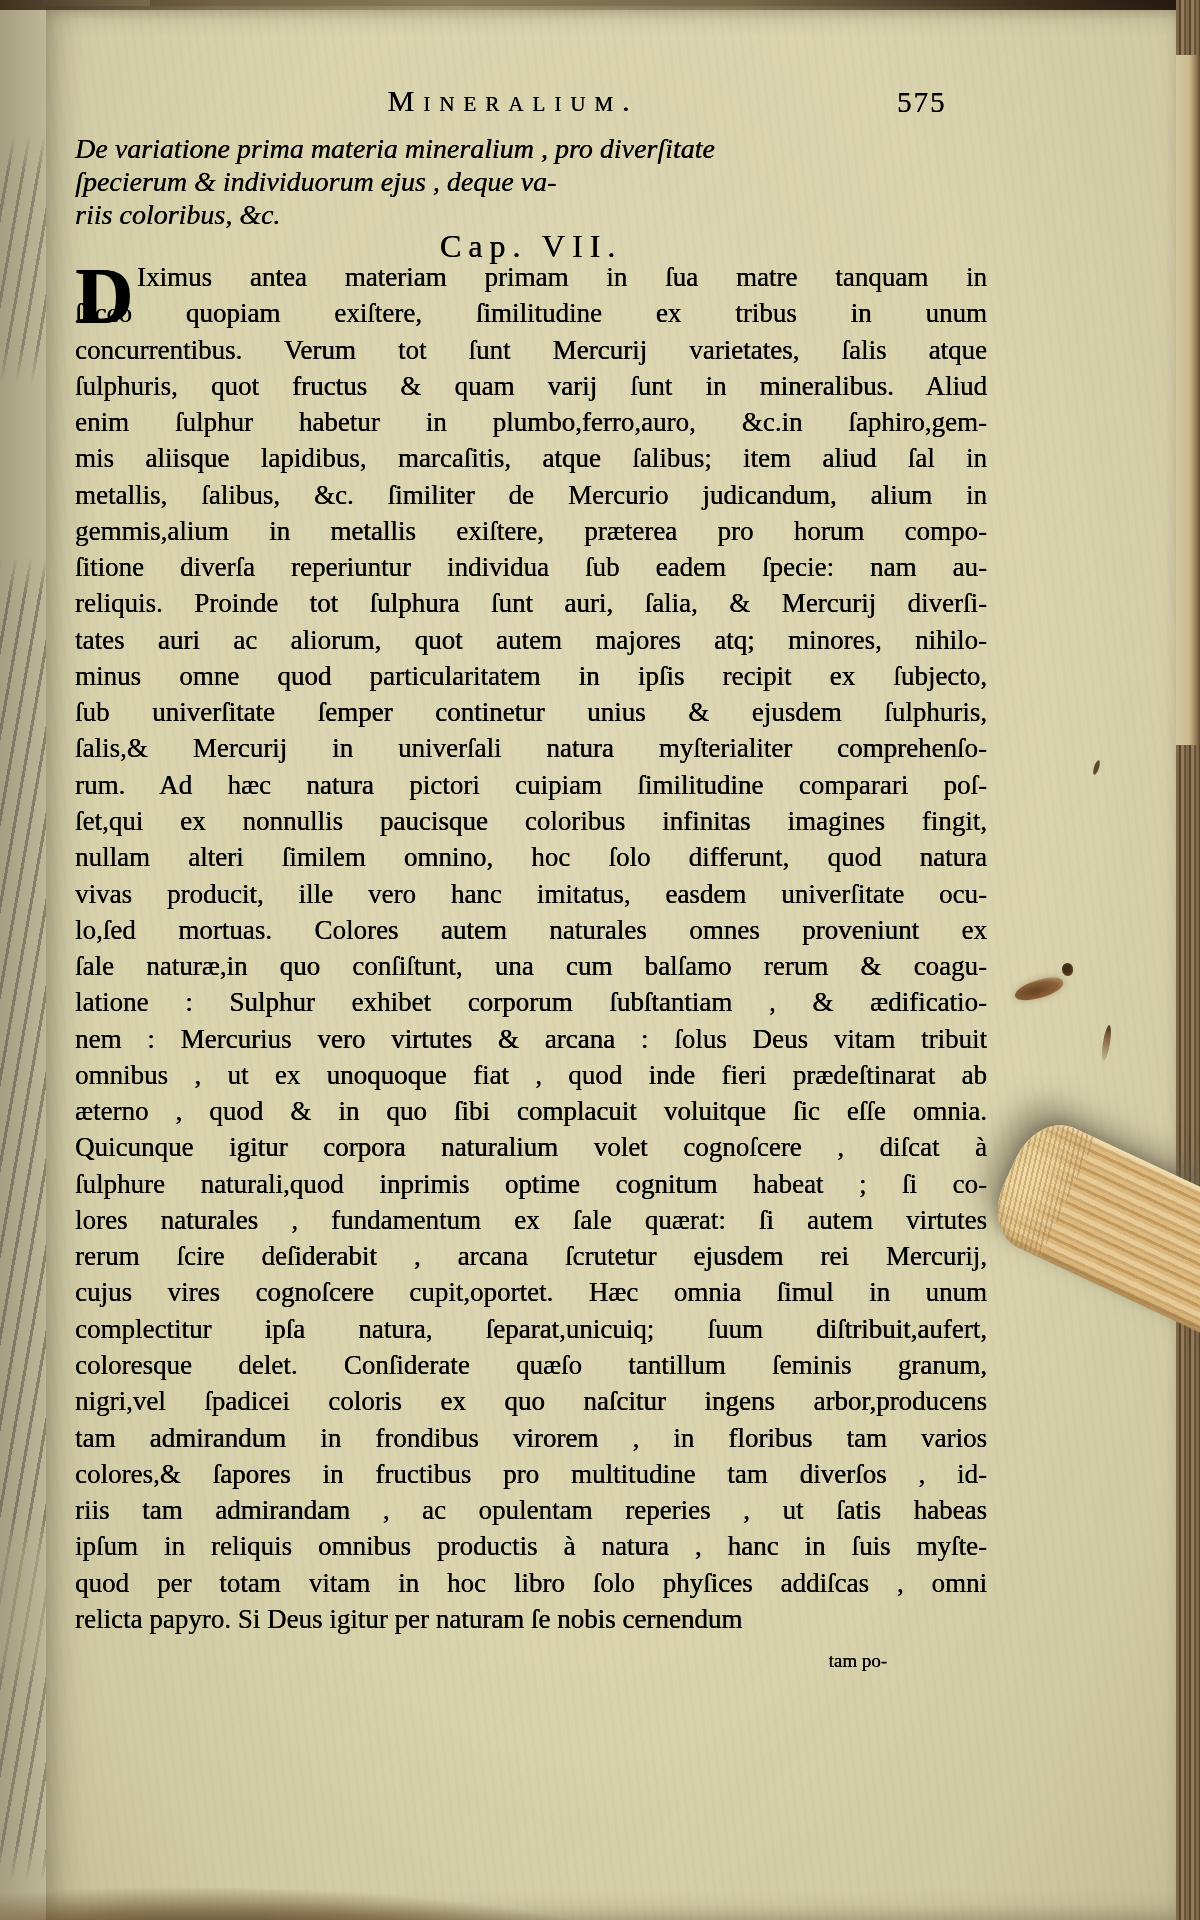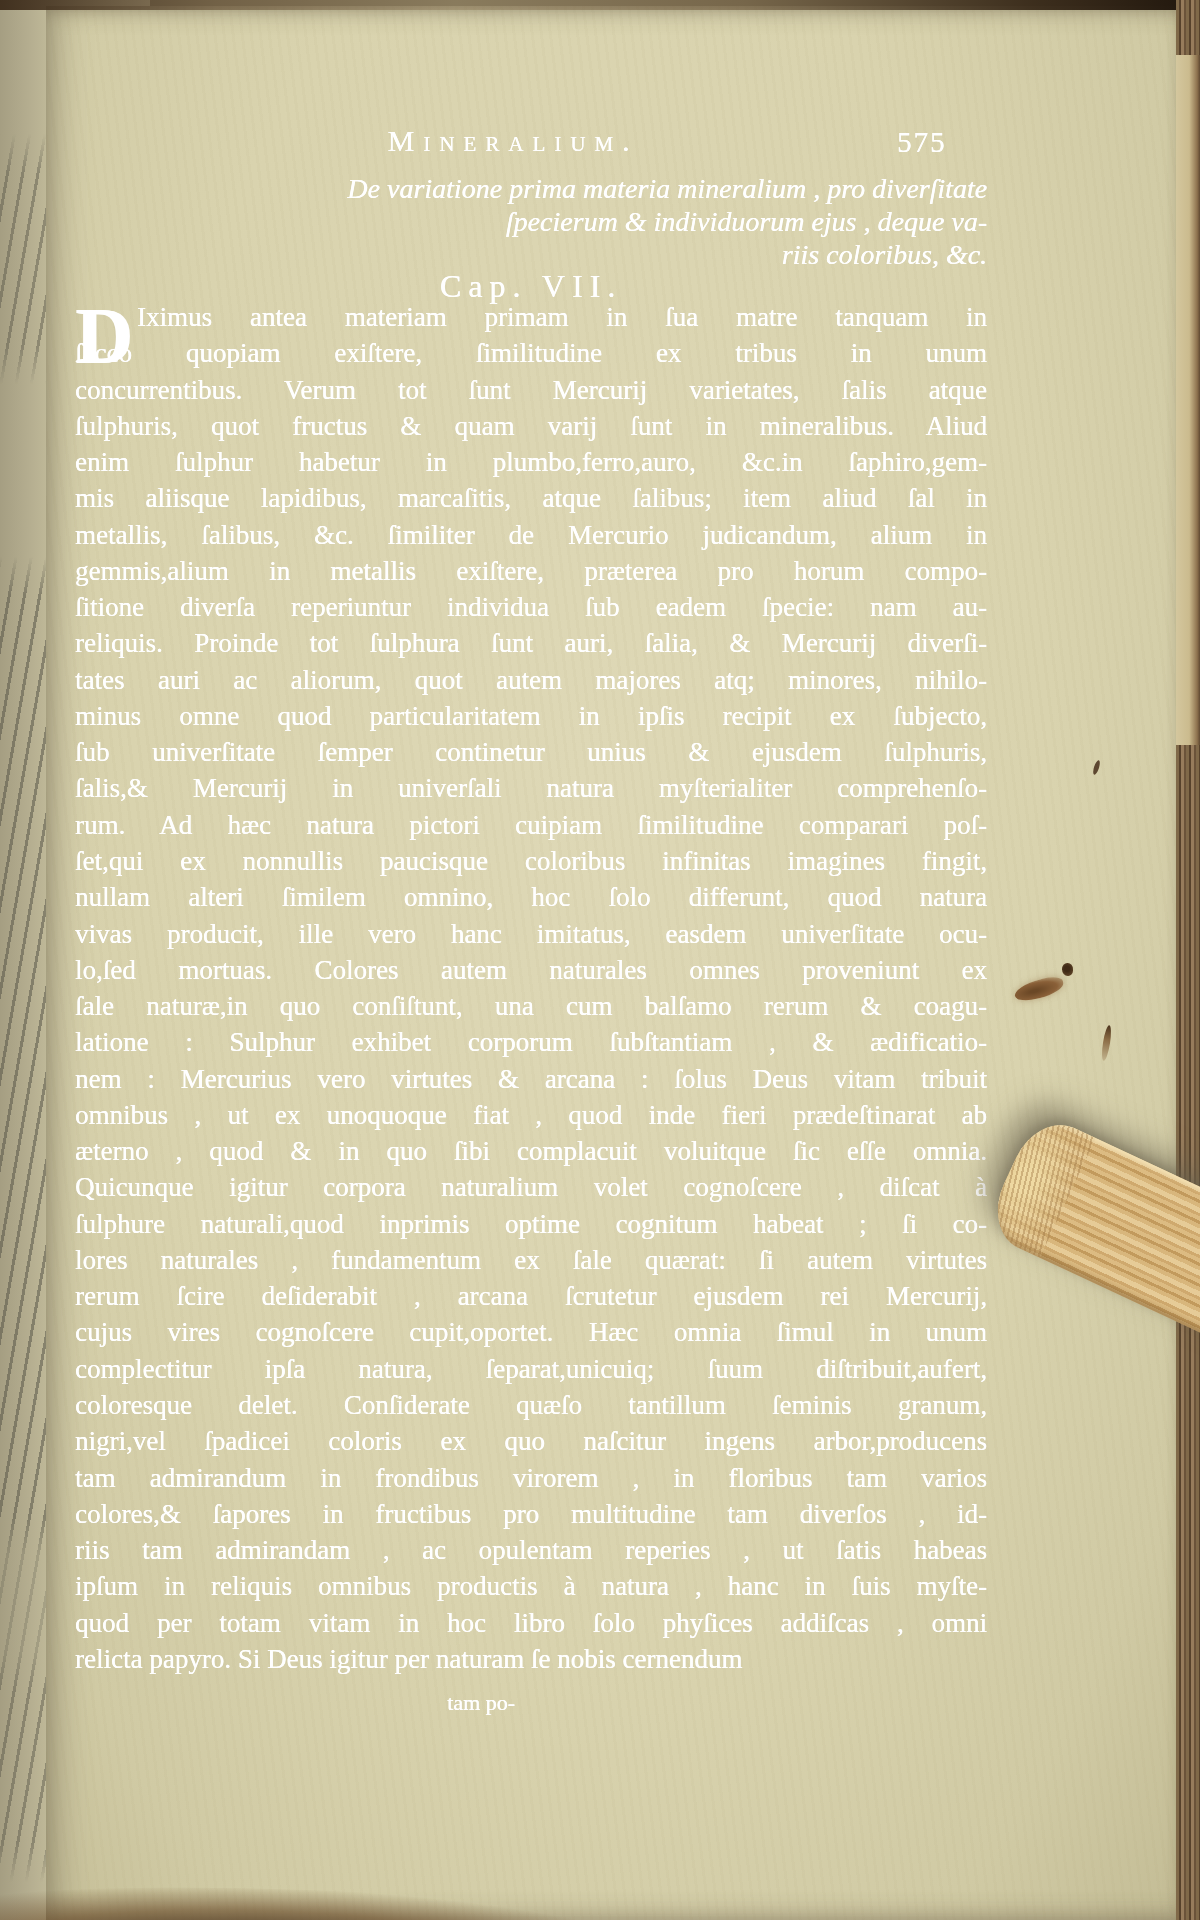--- a/index.html
+++ b/index.html
@@ -112,48 +112,48 @@
   }
   .stick-tip{
     position:absolute;left:0;top:0;width:64px;height:100%;
     border-radius:40px 0 0 40px / 52px 0 0 52px;
     background:
       repeating-linear-gradient(78deg, rgba(156,116,66,.4) 0 2px, rgba(0,0,0,0) 2px 5px),
       radial-gradient(ellipse at 30% 50%, rgba(240,219,164,.95) 15%, rgba(226,197,142,.25) 75%);
   }
 
   
-  .print{color:#ffffff;z-index:3;position:absolute;text-shadow:.35px 0 0 currentColor;margin-top:40px;}
+  .print{color:#000000;z-index:3;position:absolute;text-shadow:.35px 0 0 currentColor;}
 
   .running-head{
     top:84px;left:75px;width:912px;text-align:center;
     font-size:30px;letter-spacing:9px;transform:translateX(-18px);
     font-variant:small-caps;
   }
   .page-number{top:86px;left:897px;font-size:29px;letter-spacing:2px;}
 
-  .chapter-heading{top:132px;left:75px;width:912px;text-align:right;font-style:italic;}
+  .chapter-heading{top:132px;left:75px;width:912px;text-align:left;font-style:italic;}
   .chapter-heading .heading-line{font-size:28px;line-height:33px;}
 
   .chapter-label{top:228px;left:75px;width:912px;text-align:center;
     font-size:32px;letter-spacing:7px;}
 
   .body-text{top:259px;left:75px;width:912px;font-size:27px;}
   .bodyline{
     height:36.28px;line-height:36.28px;white-space:nowrap;
     text-align:justify;text-align-last:justify;
   }
   .bodyline:nth-child(1),.bodyline:nth-child(2){margin-left:62px;}
   .bodyline:last-child{text-align-last:left;}
   .drop-cap{
     position:absolute;left:0;top:2px;font-size:80px;line-height:70px;
     font-weight:700;text-shadow:1px 0 0 currentColor;
   }
-  .catchword{top:1650px;left:75px;width:912px;text-align:center;
-    padding-right:100px;box-sizing:border-box;font-size:22px;}
+  .catchword{top:1650px;left:75px;width:912px;text-align:right;
+    padding-right:100px;box-sizing:border-box;font-size:19px;}
 </style>
 </head>
 <body>
 
 <div class="scene">
 
   <div class="gutter">
     <div class="gutter-marks"></div>
   </div>
 

